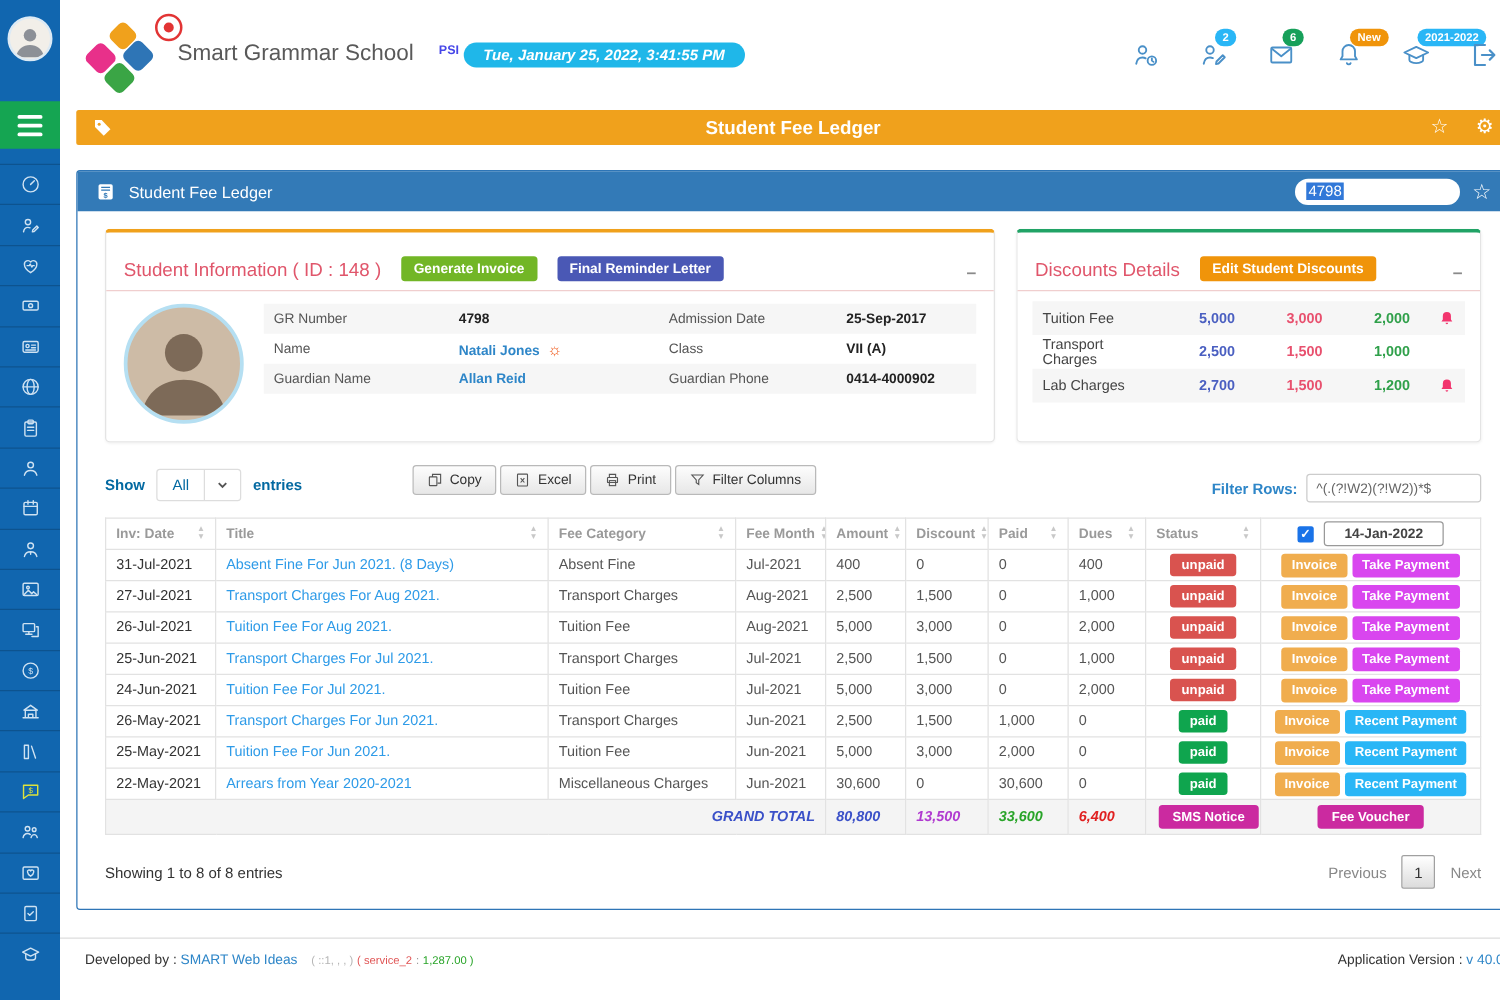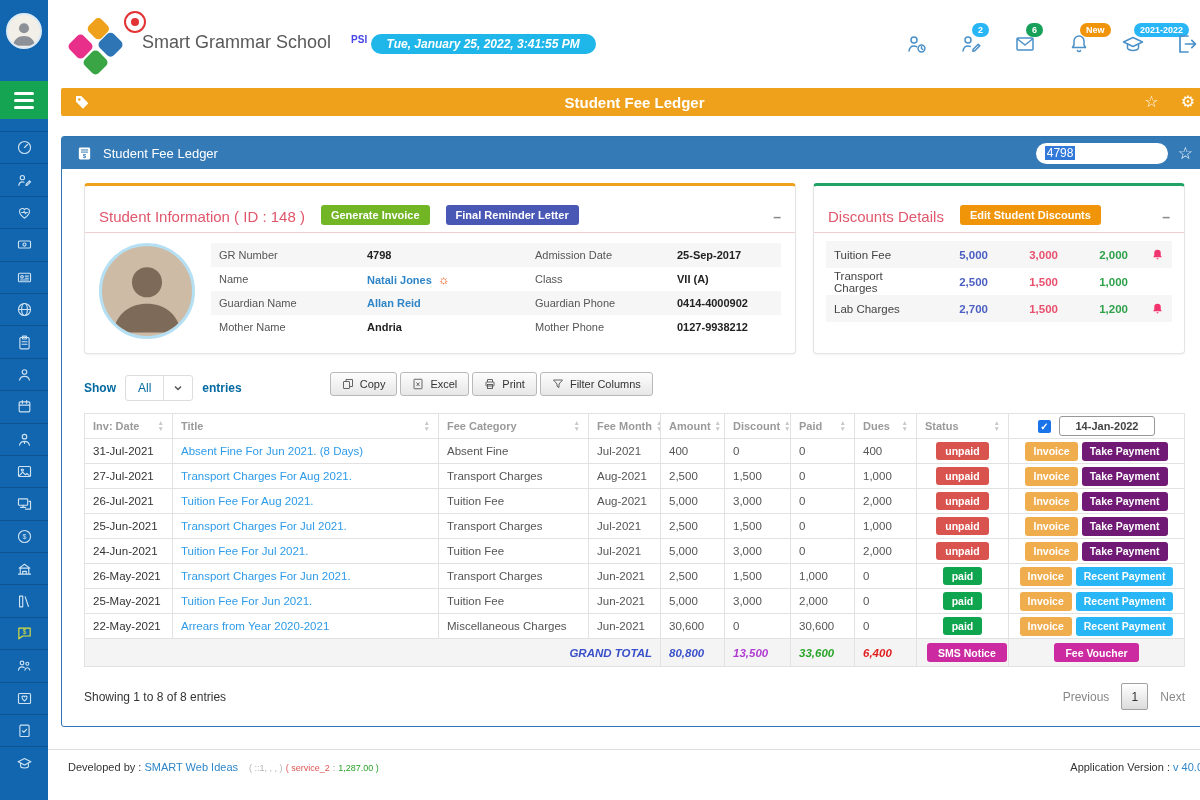--- a/index.html
+++ b/index.html
@@ -130,21 +130,21 @@
     vertical-align:middle; cursor:pointer; }
   .c-date { color:#333; }
   .c-title .link { color:#2e9be8; cursor:pointer; }
   .c-cat, .c-month, .c-num { color:#555; }
   .c-status { text-align:center; }
   .badge { display:inline-block; padding:3px 9px; border-radius:3px; color:#fff; font-size:10.5px; font-weight:bold; }
   .b-unpaid { background:#d9534f; } .b-paid { background:#0fa54e; }
   .c-actions { text-align:center; }
   .abtn { border:none; border-radius:3px; color:#fff; font-size:10.5px; font-weight:bold; padding:3.5px 8px;
     margin:0 2px; cursor:pointer; font-family:"Liberation Sans",sans-serif; }
-  .a-invoice { background:#f0ad4e; } .a-take { background:#701a75; } .a-recent { background:#29b6f6; }
+  .a-invoice { background:#f0ad4e; } .a-take { background:#d946ef; } .a-recent { background:#29b6f6; }
   .a-magenta { background:#cb2aa0; padding:3.5px 11px; }
   .fee tfoot td { background:#f4f4f4; height:28px; }
   .gt { font-style:italic; font-weight:bold; }
   .gt-label { color:#3a50c8; text-align:right; }
   .gt-amount { color:#3a50c8; } .gt-discount { color:#b03ad0; } .gt-paid { color:#28a428; } .gt-dues { color:#e02020; }
 
   
   .pager-row { display:flex; align-items:center; margin:16px 0 16px; font-size:12px; color:#333; }
   .pager { margin-left:auto; display:flex; align-items:center; }
   .pg-prev, .pg-next { color:#888; cursor:pointer; }
@@ -425,26 +425,20 @@
                   <span class="fl">Name</span>
                   <span class="fv link"><span>Natali Jones</span><span class="sun">☼</span></span>
                   <span class="fl2">Class</span>
                   <span class="fv2">VII (A)</span>
                 </div>
                 <div class="frow">
                   <span class="fl">Guardian Name</span>
                   <span class="fv link">Allan Reid</span>
                   <span class="fl2">Guardian Phone</span>
                   <span class="fv2">0414-4000902</span>
-                </div>
-                <div class="frow">
-                  <span class="fl">Mother Name</span>
-                  <span class="fv">Andria</span>
-                  <span class="fl2">Mother Phone</span>
-                  <span class="fv2">0127-9938212</span>
                 </div>
               </div>
             </div>
           </div>
 
           <div class="card discounts">
             <div class="card-head">
               <span class="card-title">Discounts Details</span>
               <button class="btn btn-orange">Edit Student Discounts</button>
               <span class="minus">–</span>
@@ -521,20 +515,24 @@
                 </svg>
                 <span>Print</span>
               </button>
             <button class="ebtn">
                 <svg viewBox="0 0 24 24" fill="none" stroke="currentColor" stroke-width="1.8">
                   <path d="M3 4h18l-7 8v7l-4-2.5V12z"></path>
                 </svg>
                 <span>Filter Columns</span>
               </button>
           </div>
+          <div class="filter-group">
+            <span class="filter-label">Filter Rows:</span>
+            <input class="filter-input" value="^(.(?!W2)(?!W2))*$" style="">
+          </div>
         </div>
 
         <table class="fee">
           <colgroup>
             <col style="width:88px">
               <col style="width:266px">
               <col style="width:150px">
               <col style="width:72px">
             <col style="width:64px">
               <col style="width:66px">

